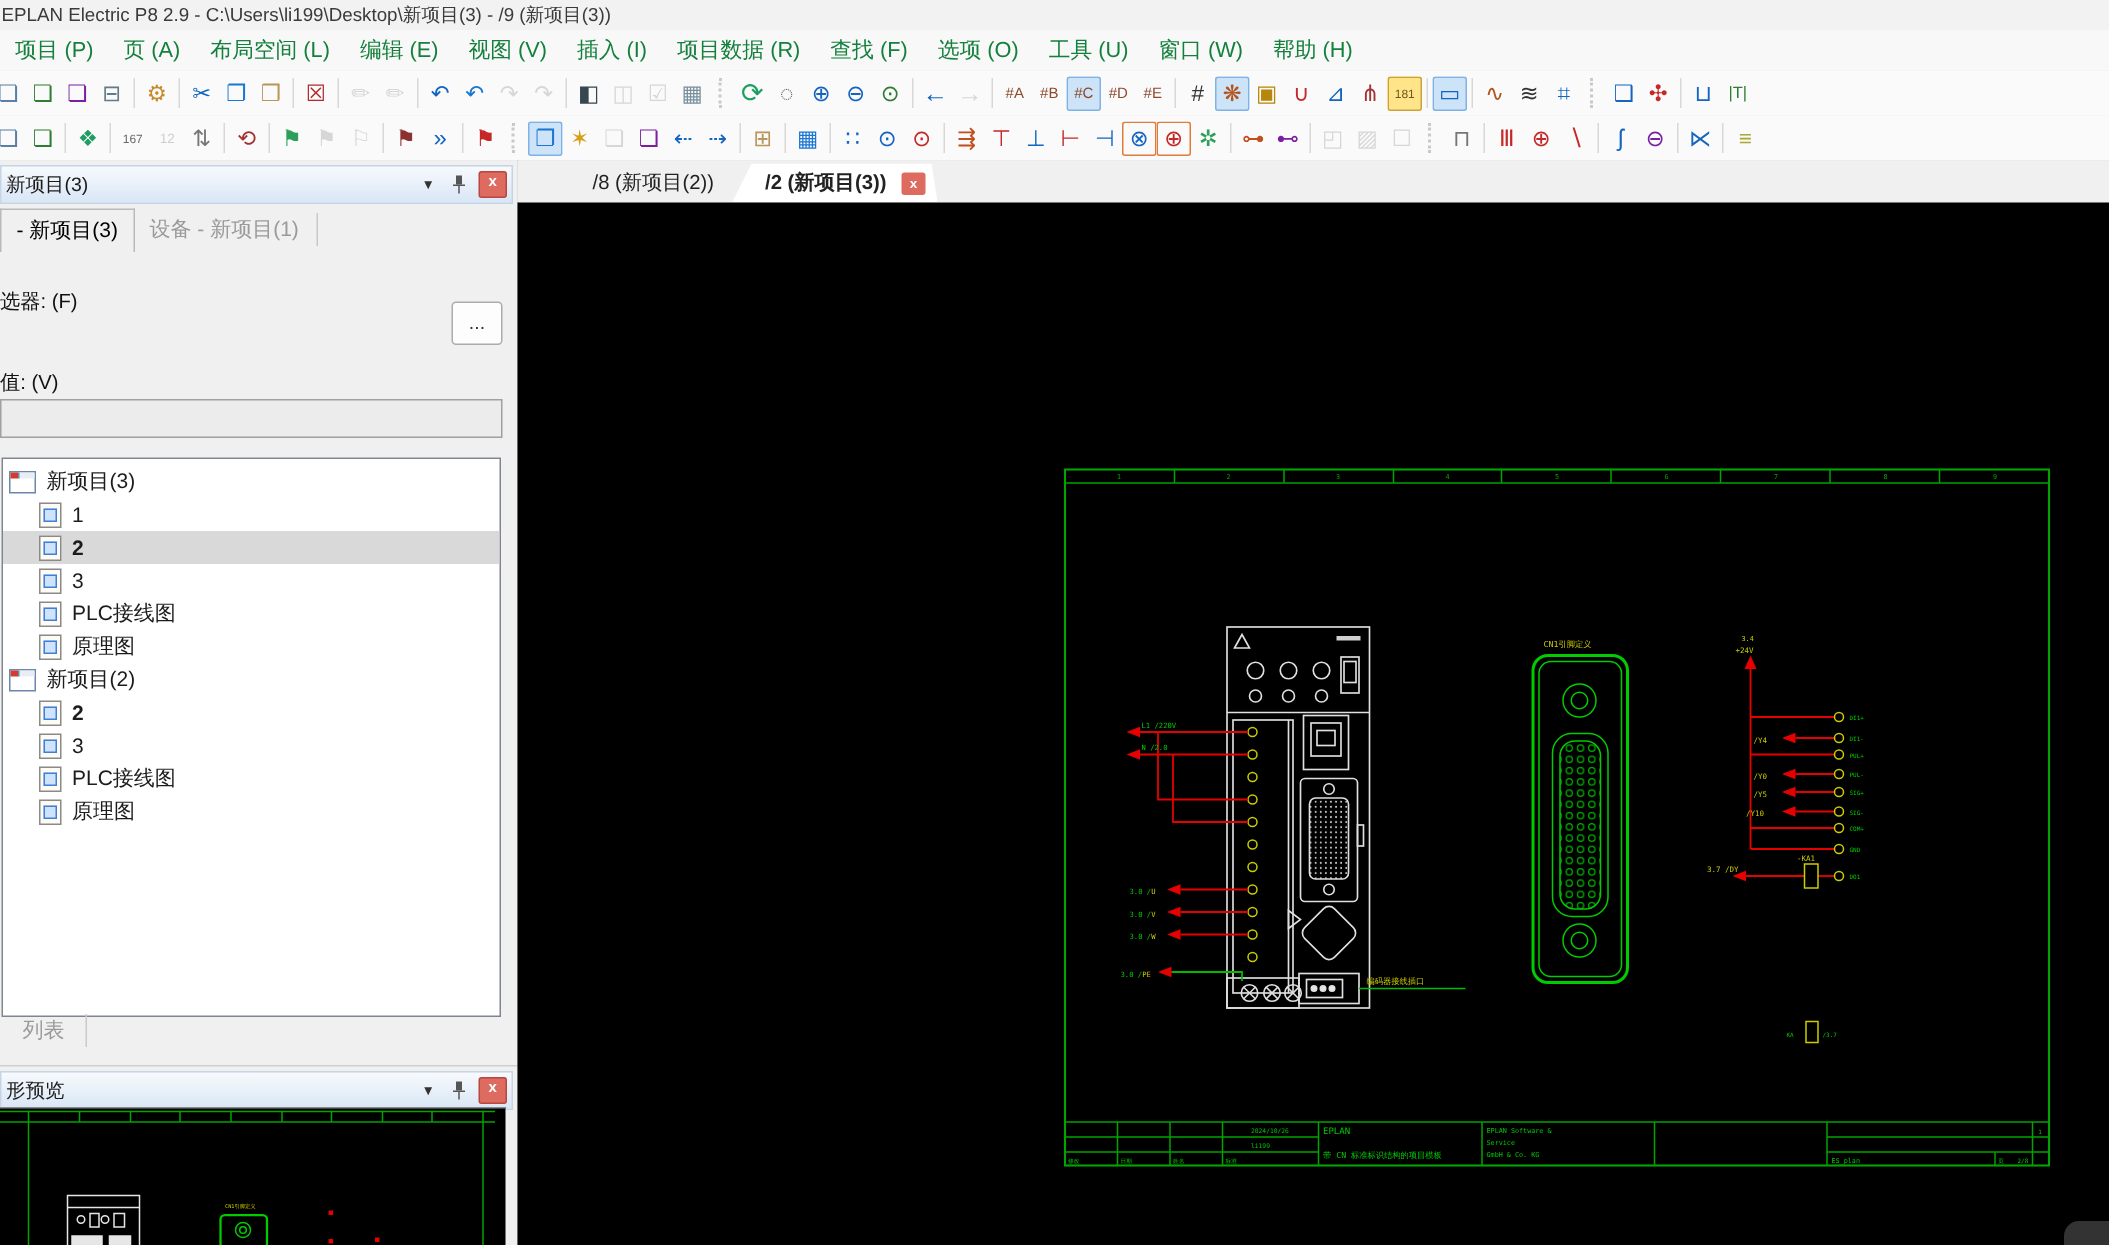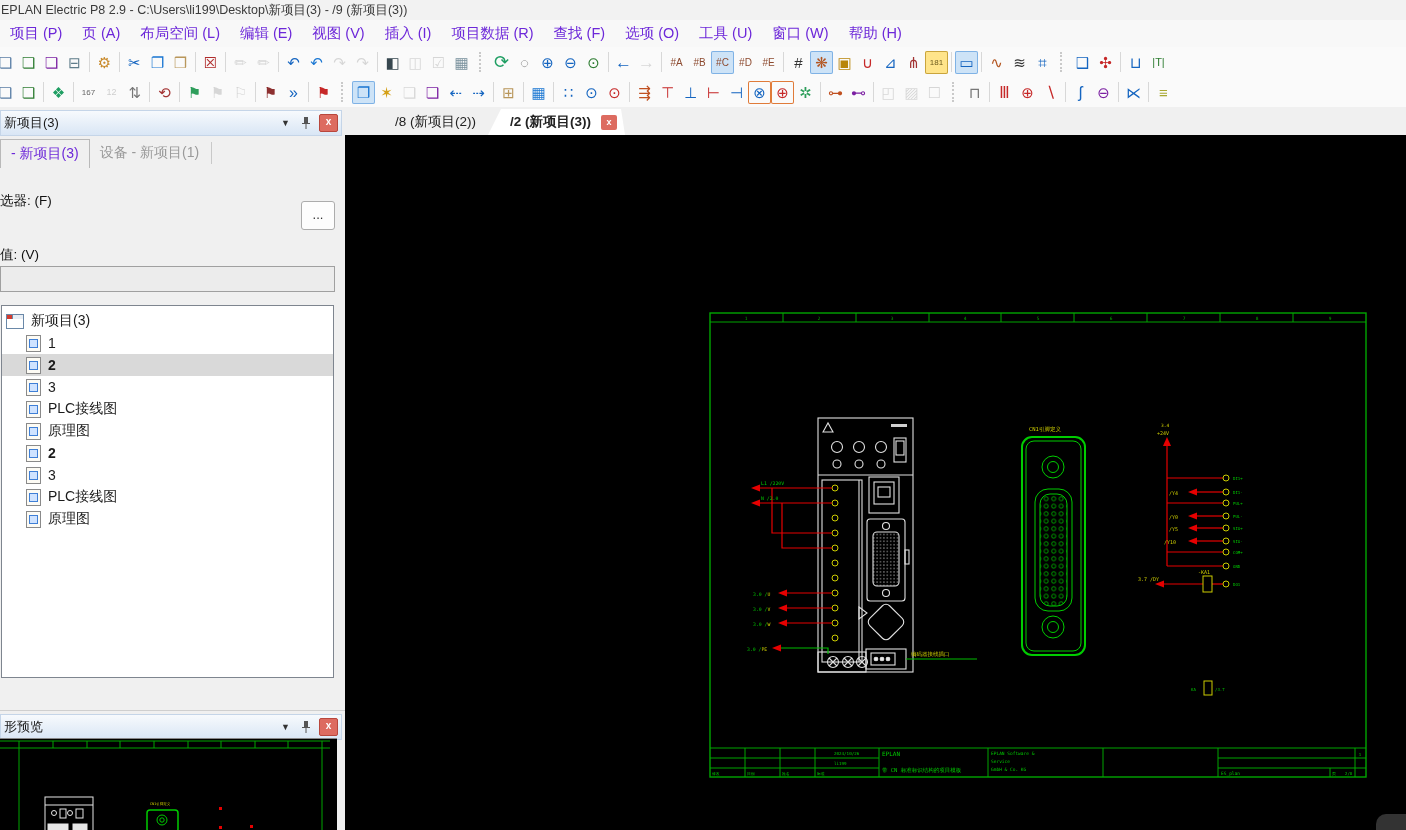--- a/index.html
+++ b/index.html
@@ -2,21 +2,21 @@
 <html><head>
 <meta charset="utf-8">
 <style>
   html,body{margin:0;padding:0}
   body{width:1406px;height:830px;position:relative;overflow:hidden;background:#f0f0f0;
        font-family:"Liberation Sans","DejaVu Sans",sans-serif;-webkit-font-smoothing:antialiased}
   
   .titlebar{position:absolute;left:0;top:0;width:100%;height:20px;background:#f2f2f2;
             font-size:12.5px;color:#3a3a3a;display:flex;align-items:center;padding-left:1px;white-space:nowrap}
   .menubar{position:absolute;left:0;top:20px;width:100%;height:27px;background:#f8f8f8;
-           border-bottom:1px solid #e6e6e6;display:flex;align-items:center;font-size:14.5px;color:#6d28d9}
+           border-bottom:1px solid #e6e6e6;display:flex;align-items:center;font-size:14.5px;color:#15803d}
   .mi{padding:0 10px;height:100%;display:flex;align-items:center}
   .tbrow{position:absolute;left:0;width:100%;height:30px;background:#fafafa;display:flex;align-items:center;padding-left:2px}
   #tb1{top:47px;border-bottom:1px solid #ececec}
   #tb2{top:77px;border-bottom:1px solid #d6d6d6}
   .tbi{width:23px;height:23px;line-height:23px;text-align:center;font-size:15px;border-radius:2px;
        display:inline-block;flex:none;overflow:hidden;white-space:nowrap}
   .tbi.sel{background:#cde3f7;box-shadow:inset 0 0 0 1px #7fb2e5}
   .tbi.dis{opacity:.38;filter:grayscale(1)}
   .tbi.boxed{box-shadow:inset 0 0 0 1px #e07b39}
   .tbsep{width:1px;height:20px;background:#d8d8d8;margin:0 3px;flex:none}
@@ -24,21 +24,21 @@
   
   .lpanel{position:absolute;left:0;top:107px;width:345px;height:603px;background:#f0f0f0;border-right:1px solid #b0b0b0}
   .phead{position:absolute;left:0;right:3px;top:3px;height:24px;background:linear-gradient(#f7fafd,#d9e6f5);
          border:1px solid #c5d5e8;display:flex;align-items:center;padding-left:3px;font-size:13px;color:#1a1a1a}
   .phbtns{margin-left:auto;display:flex;align-items:center}
   .caret{font-size:9px;color:#333;padding:0 6px}
   .pinicon{padding:0 5px;display:flex}
   .phx{width:17px;height:16px;background:#dd6b60;border:1px solid #b8473d;border-radius:2px;color:#fff;
        font-size:10px;line-height:14px;text-align:center;font-weight:bold;margin:0 3px}
   .ltabrow{position:absolute;left:0;right:3px;top:30px;height:30px;display:flex;align-items:flex-end}
-  .ltab{height:28px;display:flex;align-items:center;padding:0 10px;font-size:14px;color:#6d28d9;
+  .ltab{height:28px;display:flex;align-items:center;padding:0 10px;font-size:14px;color:#000000;
         border:1px solid #b9b9b9;border-bottom:none;background:#f0f0f0;margin-bottom:-1px}
   .ltab.inactive{border:none;background:transparent;color:#9a9a9a;margin-bottom:0}
   .ltabdiv{width:1px;height:22px;background:#c9c9c9;margin:0 2px 3px 2px}
   .flabel{position:absolute;left:0;font-size:13.5px;color:#111}
   .combo{position:absolute;left:0;top:95px;width:290px;height:25px;border:1px solid #9a9a9a;background:#fff;
          font-size:13.5px;color:#222;display:flex;align-items:center;padding-left:3px}
   .chev{margin-left:auto;margin-right:7px;color:#555;font-size:11px}
   .dots{position:absolute;left:301px;top:94px;width:32px;height:27px;border:1px solid #acacac;border-radius:3px;
         background:#fdfdfd;text-align:center;line-height:25px;font-size:13px;color:#333}
   .vinput{position:absolute;left:0;top:159px;width:329px;height:22px;border:1px solid #a0a0a0;background:#ececec}
@@ -264,37 +264,45 @@
         <span class="tlabel">3</span>
       </div>
       <div class="trow page">
         <span class="ic-page"></span>
         <span class="tlabel">PLC接线图</span>
       </div>
       <div class="trow page">
         <span class="ic-page"></span>
         <span class="tlabel">原理图</span>
       </div>
+      <div class="trow proj">
+        <span class="ic-proj"></span>
+        <span class="tlabel">新项目(2)</span>
+      </div>
       <div class="trow page bold">
         <span class="ic-page"></span>
         <span class="tlabel">2</span>
       </div>
       <div class="trow page">
         <span class="ic-page"></span>
         <span class="tlabel">3</span>
       </div>
       <div class="trow page">
         <span class="ic-page"></span>
         <span class="tlabel">PLC接线图</span>
       </div>
       <div class="trow page">
         <span class="ic-page"></span>
         <span class="tlabel">原理图</span>
       </div>
     </div>
+  <div class="btabs">
+    <span class="btab">列表</span>
+    <span class="btabdiv"></span>
+  </div>
 </div>
 
 <div class="bpanel">
   <div class="phead">
     <span>形预览</span>
     <span class="phbtns">
       <span class="caret">▼</span>
       <span class="pinicon">
         <svg width="10" height="14" viewBox="0 0 10 14">
             <rect x="3" y="1" width="4" height="6" fill="#555"></rect>

